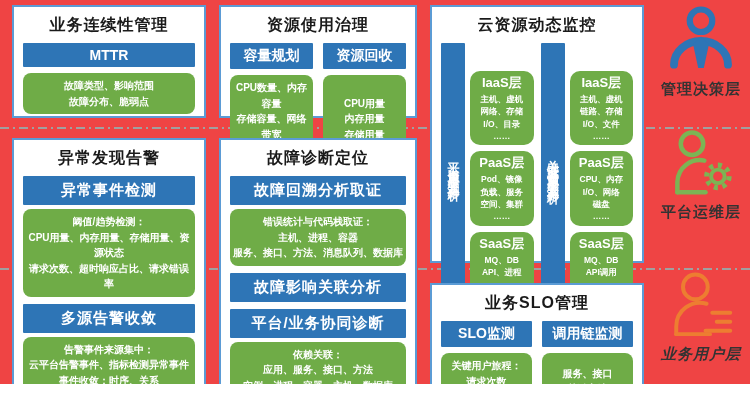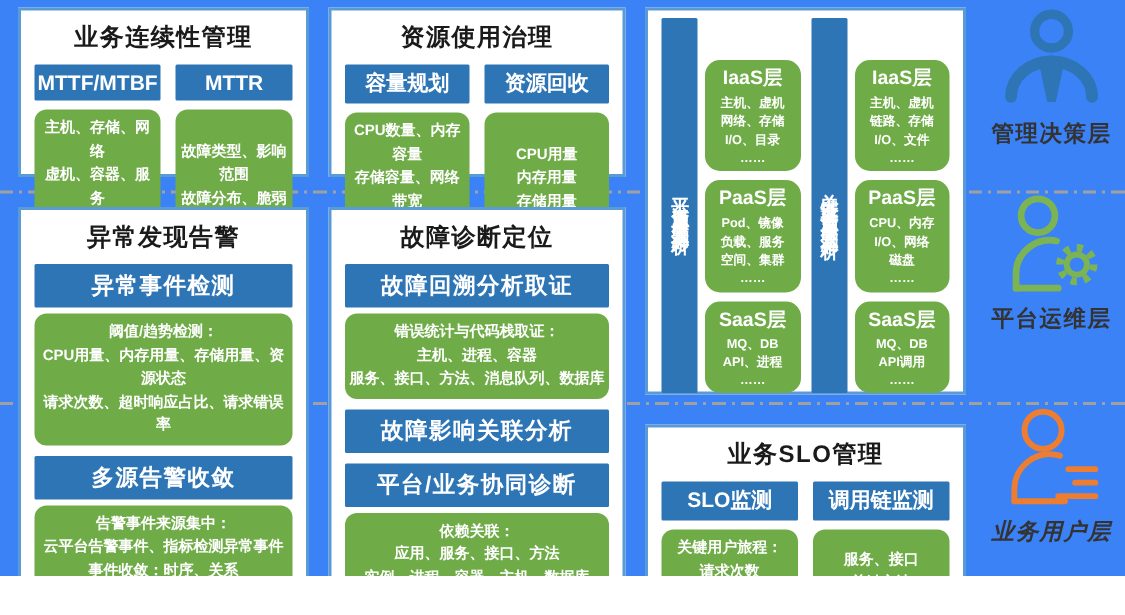--- a/index.html
+++ b/index.html
@@ -1,18 +1,18 @@
 <!DOCTYPE html>
 <html style="--panel_blue: #2E75B6; --panel_green: #6FAC47; --panel_border: #5B9BD5; --divider_gray: #A0A0A0; --persona0: #2E75B6; --persona1: #7CB454; --persona2: #ED7D31;"><head>
 <meta charset="utf-8">
 <style>
   * { margin:0; padding:0; box-sizing:border-box; }
   html,body { background:#fff; }
   body { font-family:"Liberation Sans","DejaVu Sans",sans-serif; }
-  .stage { position:relative; width:750px; height:384px; background:#3b82f6; overflow:hidden; }
+  .stage { position:relative; width:750px; height:384px; background:#ef4444; overflow:hidden; }
 
   
   .divider { position:absolute; left:0; right:0; height:2px; z-index:0;
     background:repeating-linear-gradient(90deg,
       var(--divider_gray) 0 9px, transparent 9px 13px,
       var(--divider_gray) 13px 15px, transparent 15px 19px); }
   .divider.d1 { top:127px; }
   .divider.d2 { top:268px; }
 
   .layout { position:absolute; left:12px; top:5px; right:5px; bottom:6px;
@@ -78,26 +78,20 @@
   <div class="divider d1"></div>
   <div class="divider d2"></div>
 
   <div class="layout">
 
     <div class="vcol colA">
       <section class="panel panel-top">
         <div class="panel-title">业务连续性管理</div>
         <div class="cols">
           <div class="mcol">
-            <div class="hdr">MTTF/MTBF</div>
-            <div class="gbody">主机、存储、网络
-虚机、容器、服务
-应用，API，数据库</div>
-          </div>
-          <div class="mcol">
             <div class="hdr">MTTR</div>
             <div class="gbody">故障类型、影响范围
 故障分布、脆弱点</div>
           </div>
         </div>
       </section>
 
       <section class="panel panel-fill">
         <div class="panel-title">异常发现告警</div>
         <div class="sections">
@@ -158,20 +152,21 @@
             <div class="gbody sbody">依赖关联：
 应用、服务、接口、方法
 实例、进程、容器、主机、数据库</div>
           </div>
         </div>
       </section>
     </div>
 
     <div class="vcol colC">
       <section class="panel panel-cloud">
+        <div class="panel-title">云资源动态监控</div>
         <div class="cloud-groups">
           <div class="group">
             <div class="vbar">平台资源用量监测分析</div>
             <div class="layers">
               <div class="layer">
                 <div class="layer-name">IaaS层</div>
                 <div class="layer-body">主机、虚机
 网络、存储
 I/O、目录
 ……</div>

